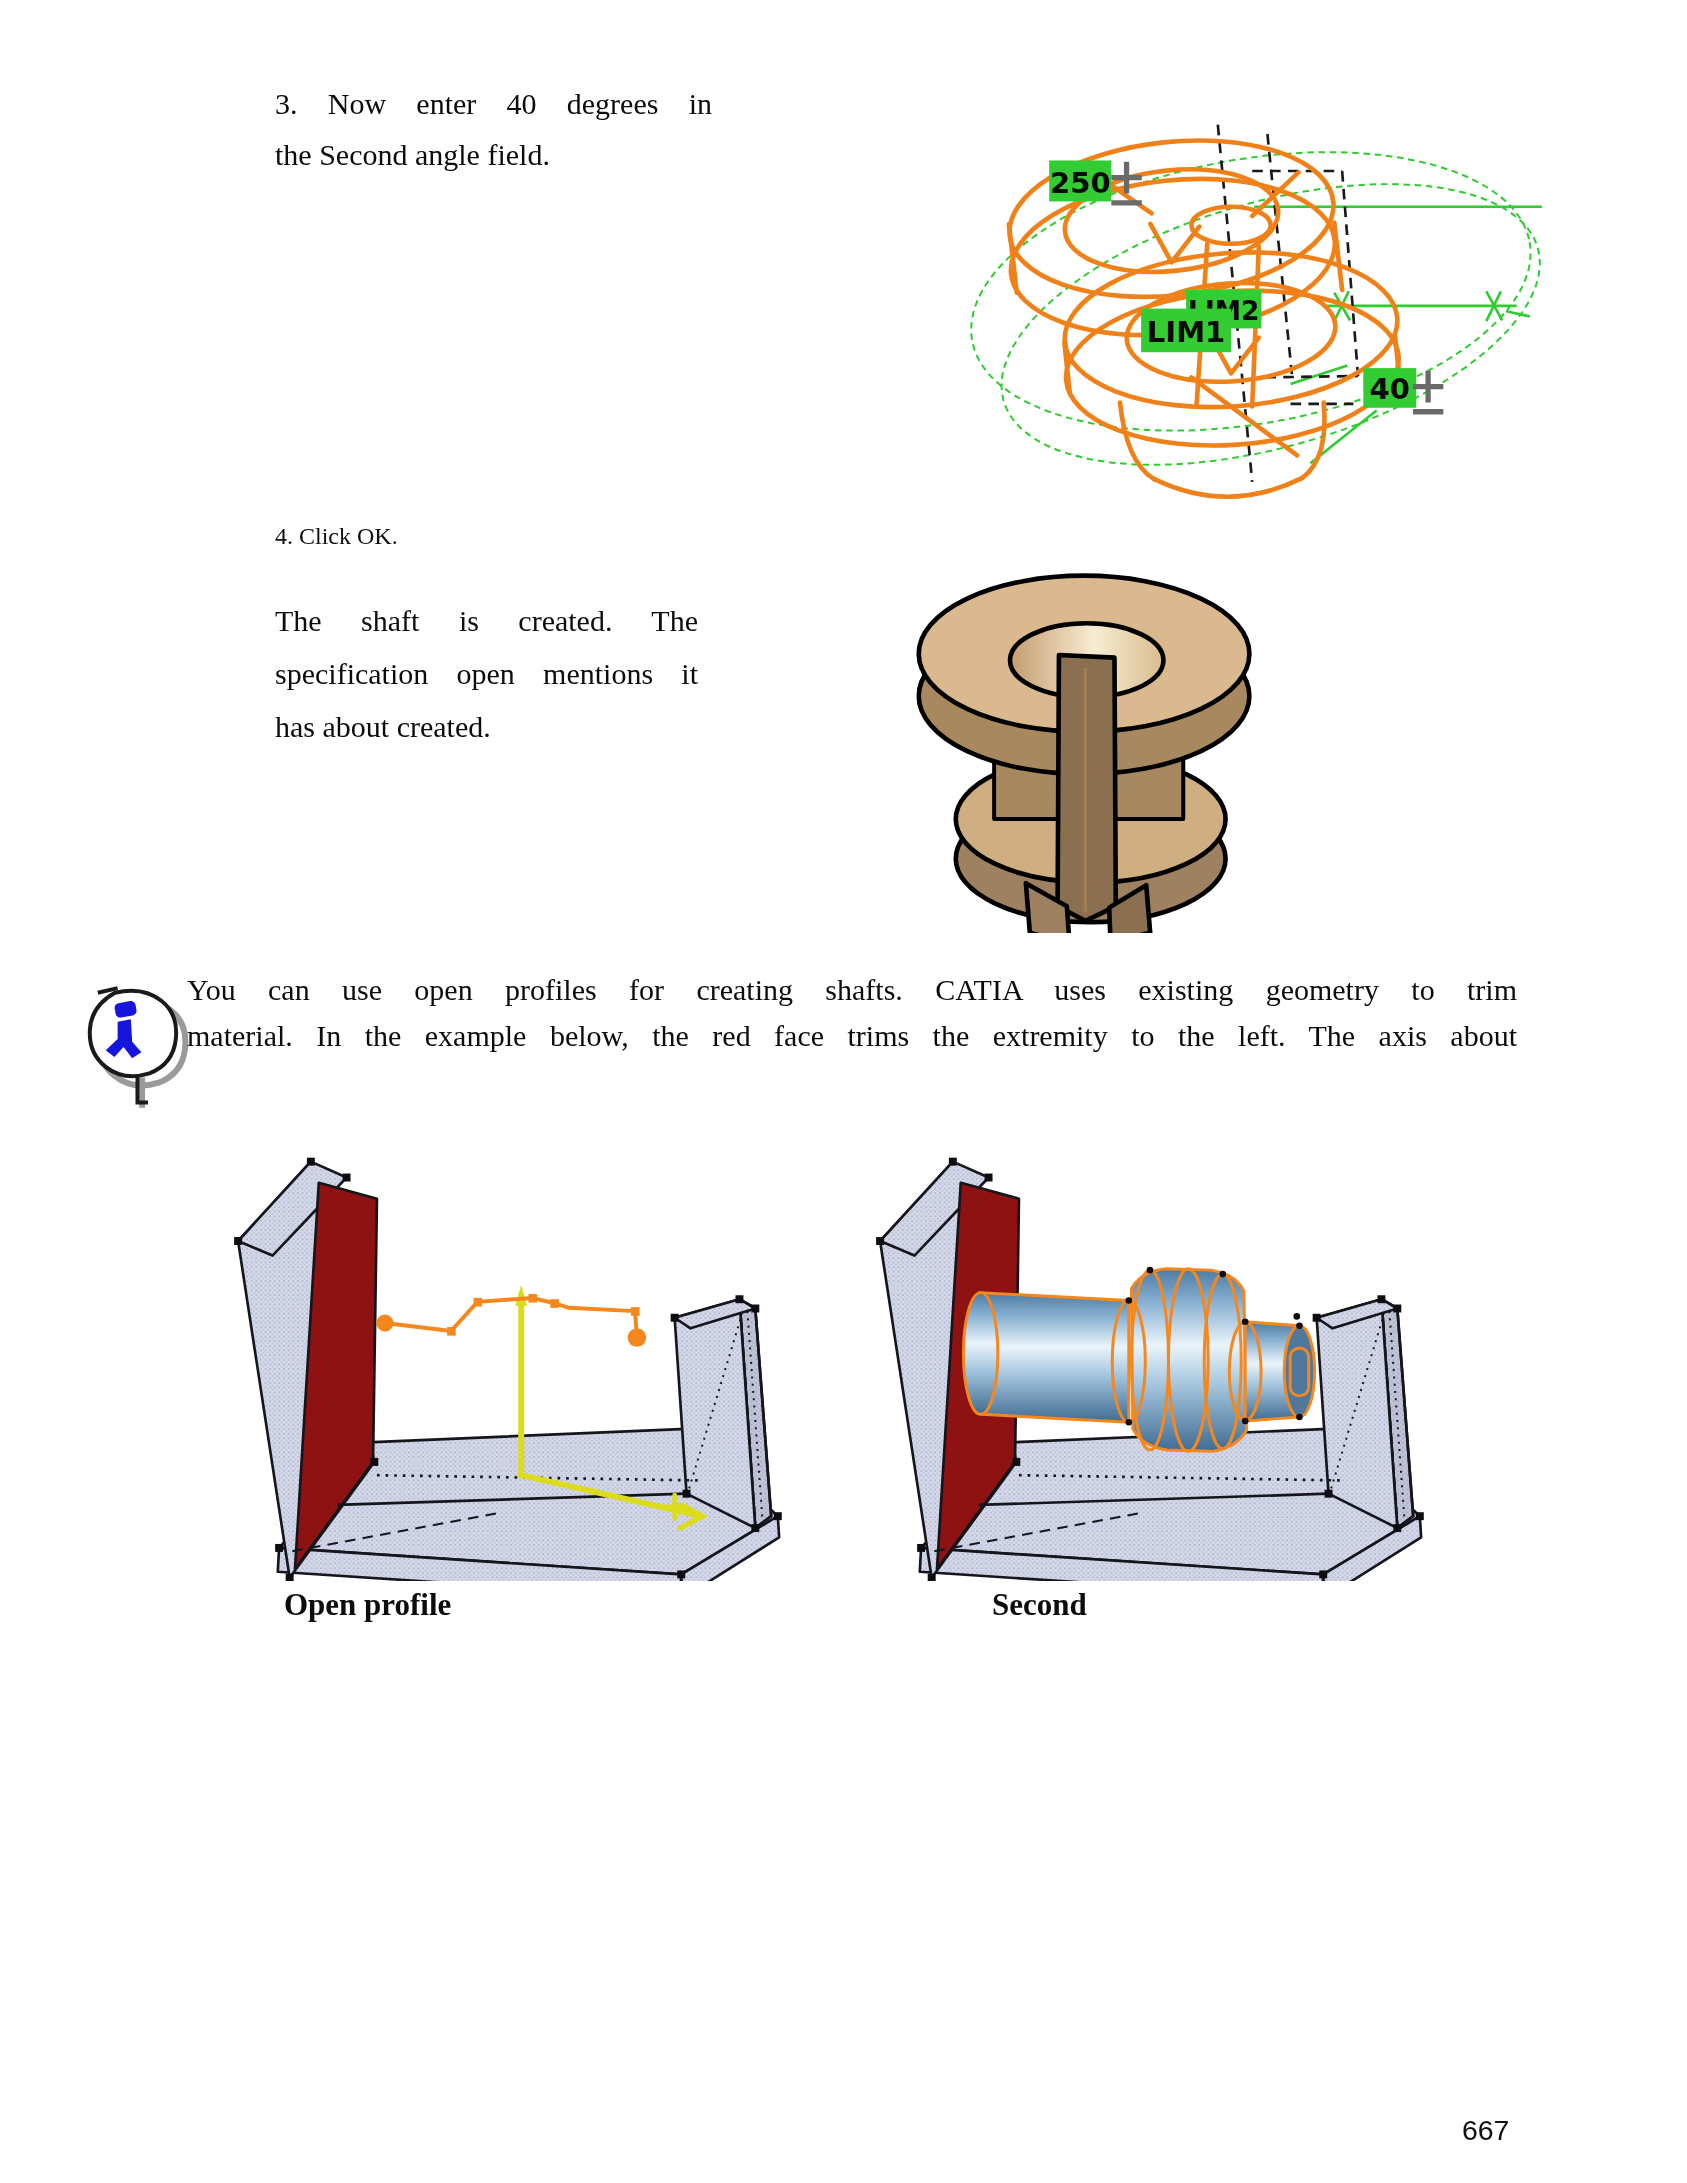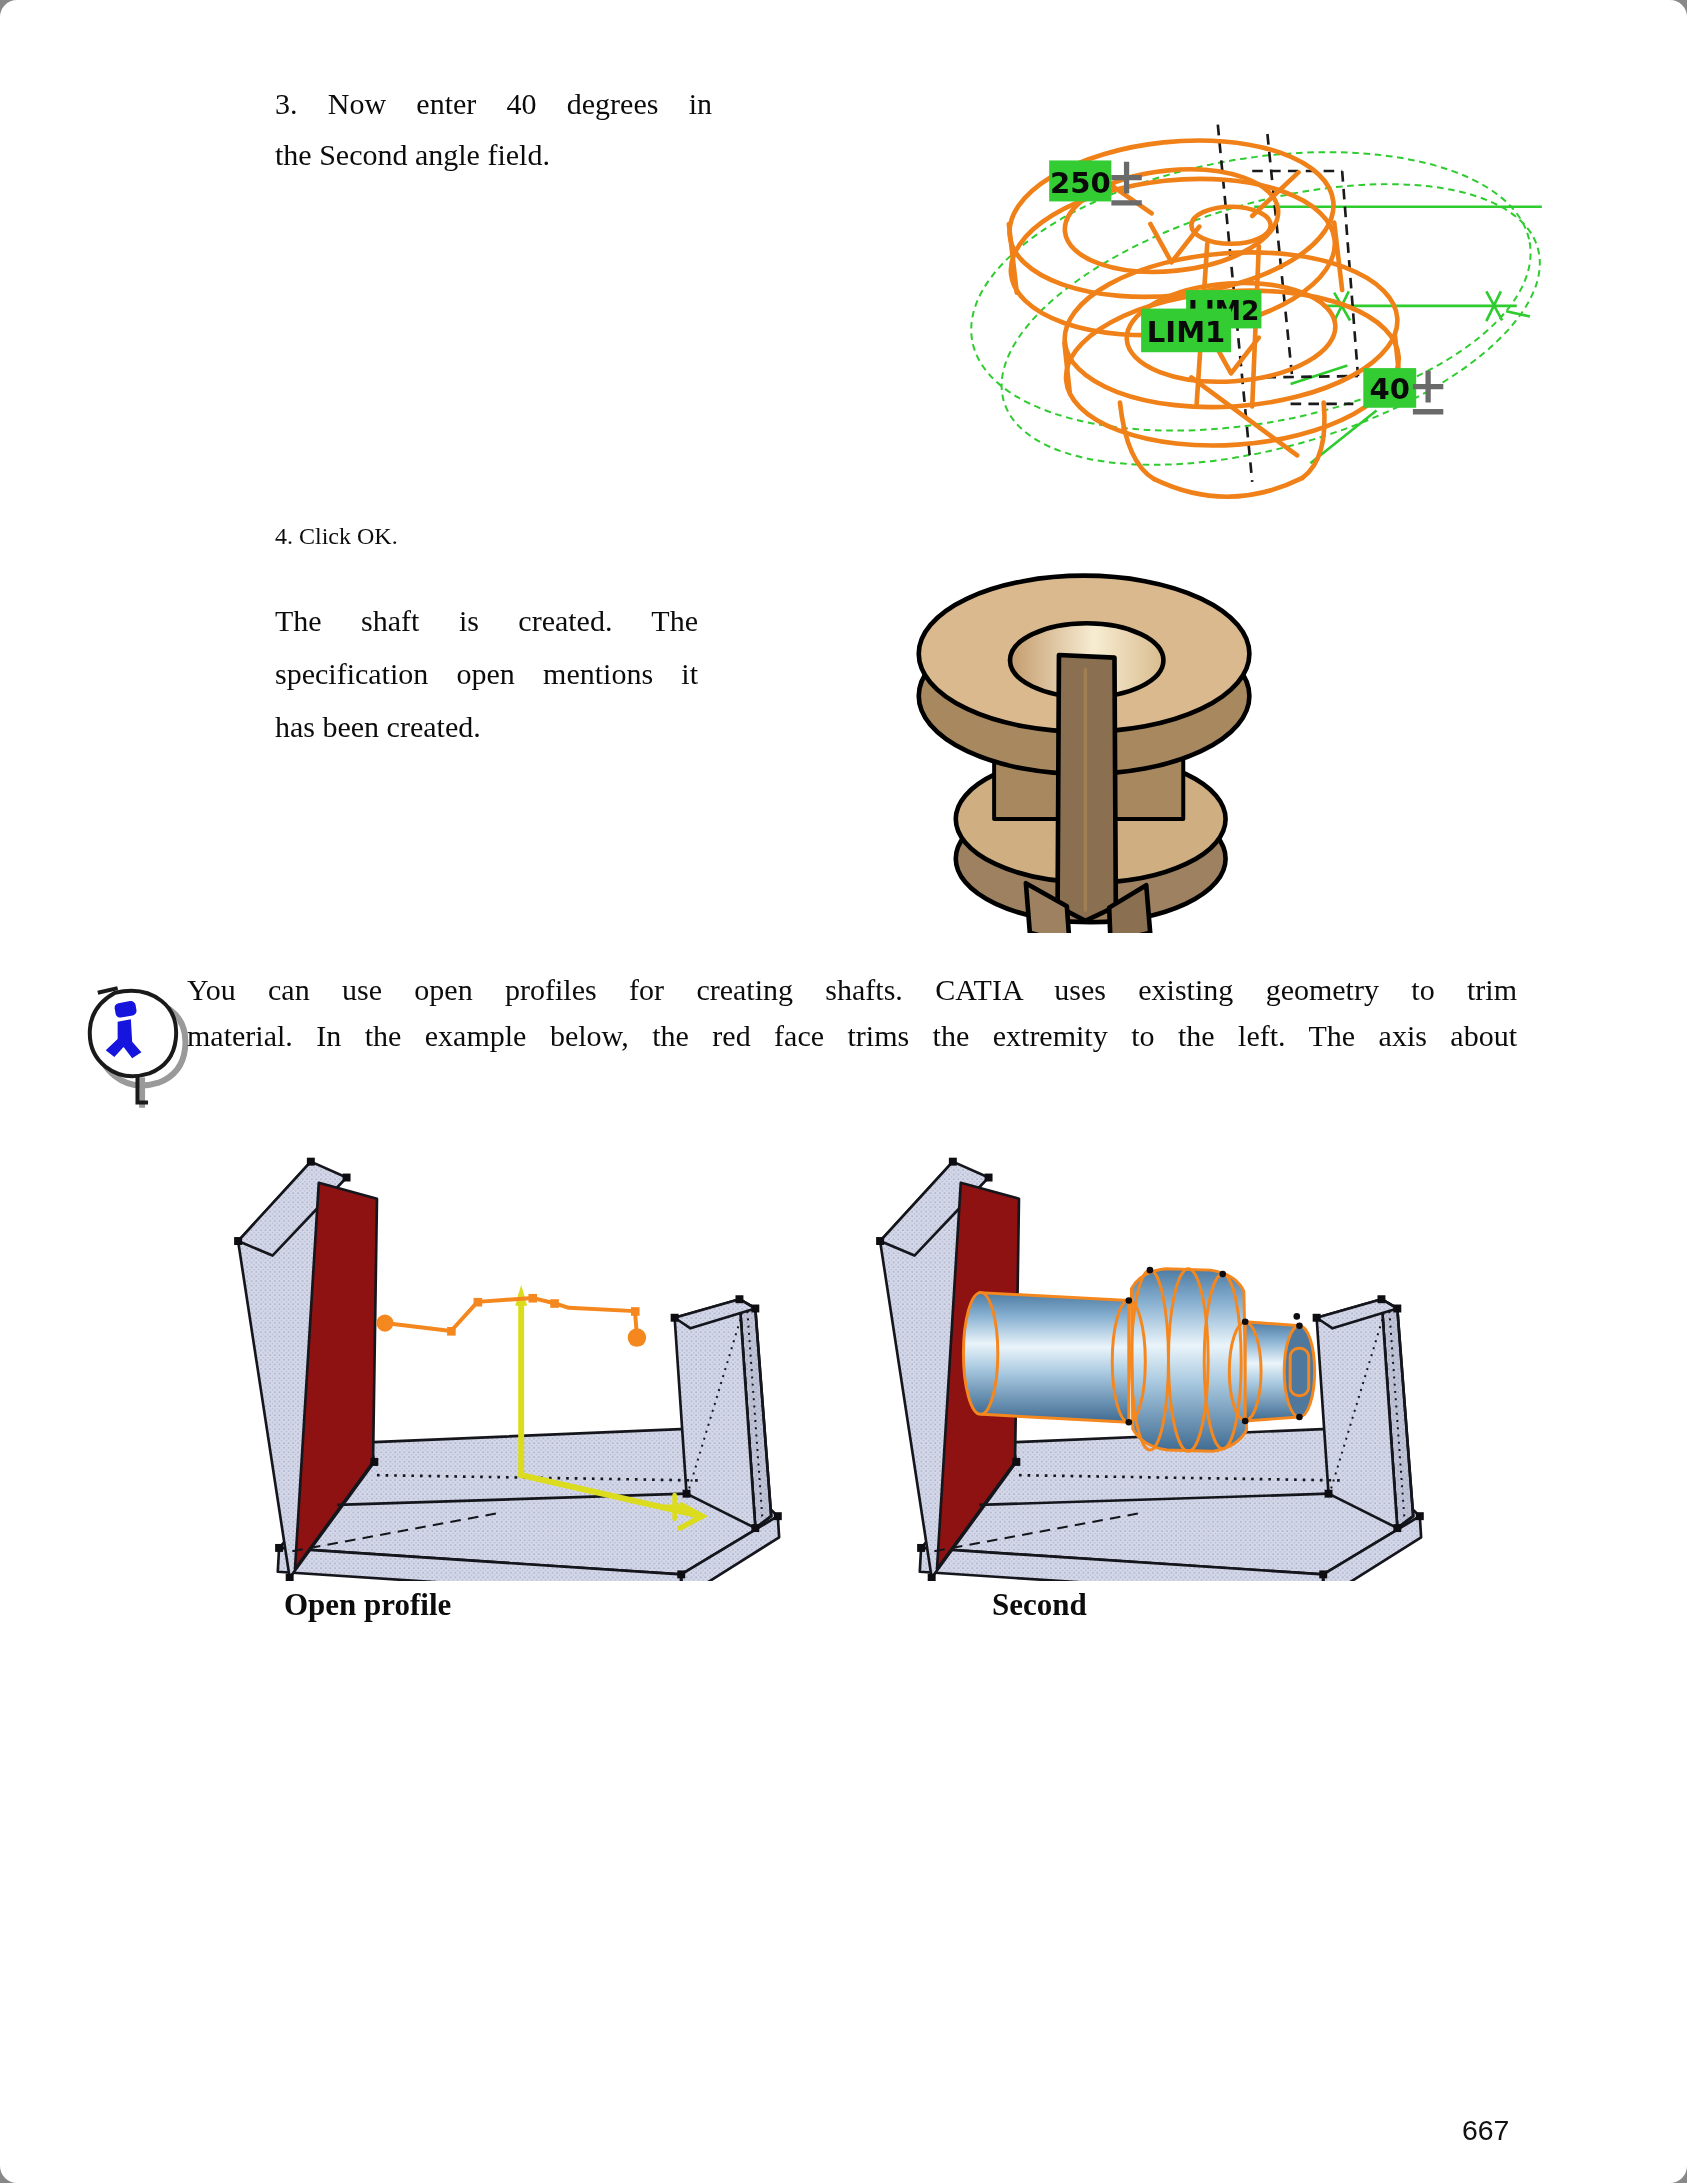--- a/index.html
+++ b/index.html
@@ -1,17 +1,17 @@
 <!DOCTYPE html>
 <html style="font-size:10.6px"><head>
 <meta charset="utf-8">
 <style>
   html,body{margin:0;padding:0;background:#888;}
   .page{position:relative;width:1687px;height:2183px;background:#ffffff;overflow:hidden;
-        font-family:"Liberation Serif",serif;color:#0c0c0c;border-radius:17px;}
+        font-family:"Liberation Serif",serif;color:#0c0c0c;}
   .abs{position:absolute;}
   .body-text{font-size:30px;line-height:53px;}
   .jline{text-align:justify;text-align-last:justify;white-space:normal;overflow:hidden;height:53px;}
   .nline{height:53px;}
   .note-text{font-size:30px;line-height:46px;}
   .note-text .jline,.note-text .nline{height:46px;}
   .step3{font-size:30px;line-height:51px;}
   .step3 .jline,.step3 .nline{height:51px;}
   .caption{font-size:31px;font-weight:bold;}
   .pagenum{font-family:"Liberation Sans",sans-serif;font-size:28.4px;color:#111;}
@@ -102,21 +102,21 @@
       <g fill="none" stroke="#6a6a6a" stroke-width="8">
         <path d="M 718,420 L 718,468 M 695,444 L 741,444 M 695,482 L 741,482"></path>
       </g>
     </g>
   </svg>
 
   <div class="abs" style="left:275px;top:523px;font-size:24px;">4. Click OK.</div>
   <div class="abs body-text" style="left:275px;top:594px;width:423px;">
     <div class="jline">The shaft is created. The</div>
     <div class="jline">specification open mentions it</div>
-    <div class="nline">has been created.</div>
+    <div class="nline">has about created.</div>
   </div>
 
   <svg class="abs" style="left:887px;top:549px;" width="410" height="384" viewBox="0 0 620 580">
     <defs>
       <linearGradient id="holeGrad" x1="0" y1="0" x2="1" y2="0">
         <stop offset="0" stop-color="#c49c6e"></stop>
         <stop offset="0.55" stop-color="#f7ecd2"></stop>
         <stop offset="1" stop-color="#d9bc8e"></stop>
       </linearGradient>
     </defs>

